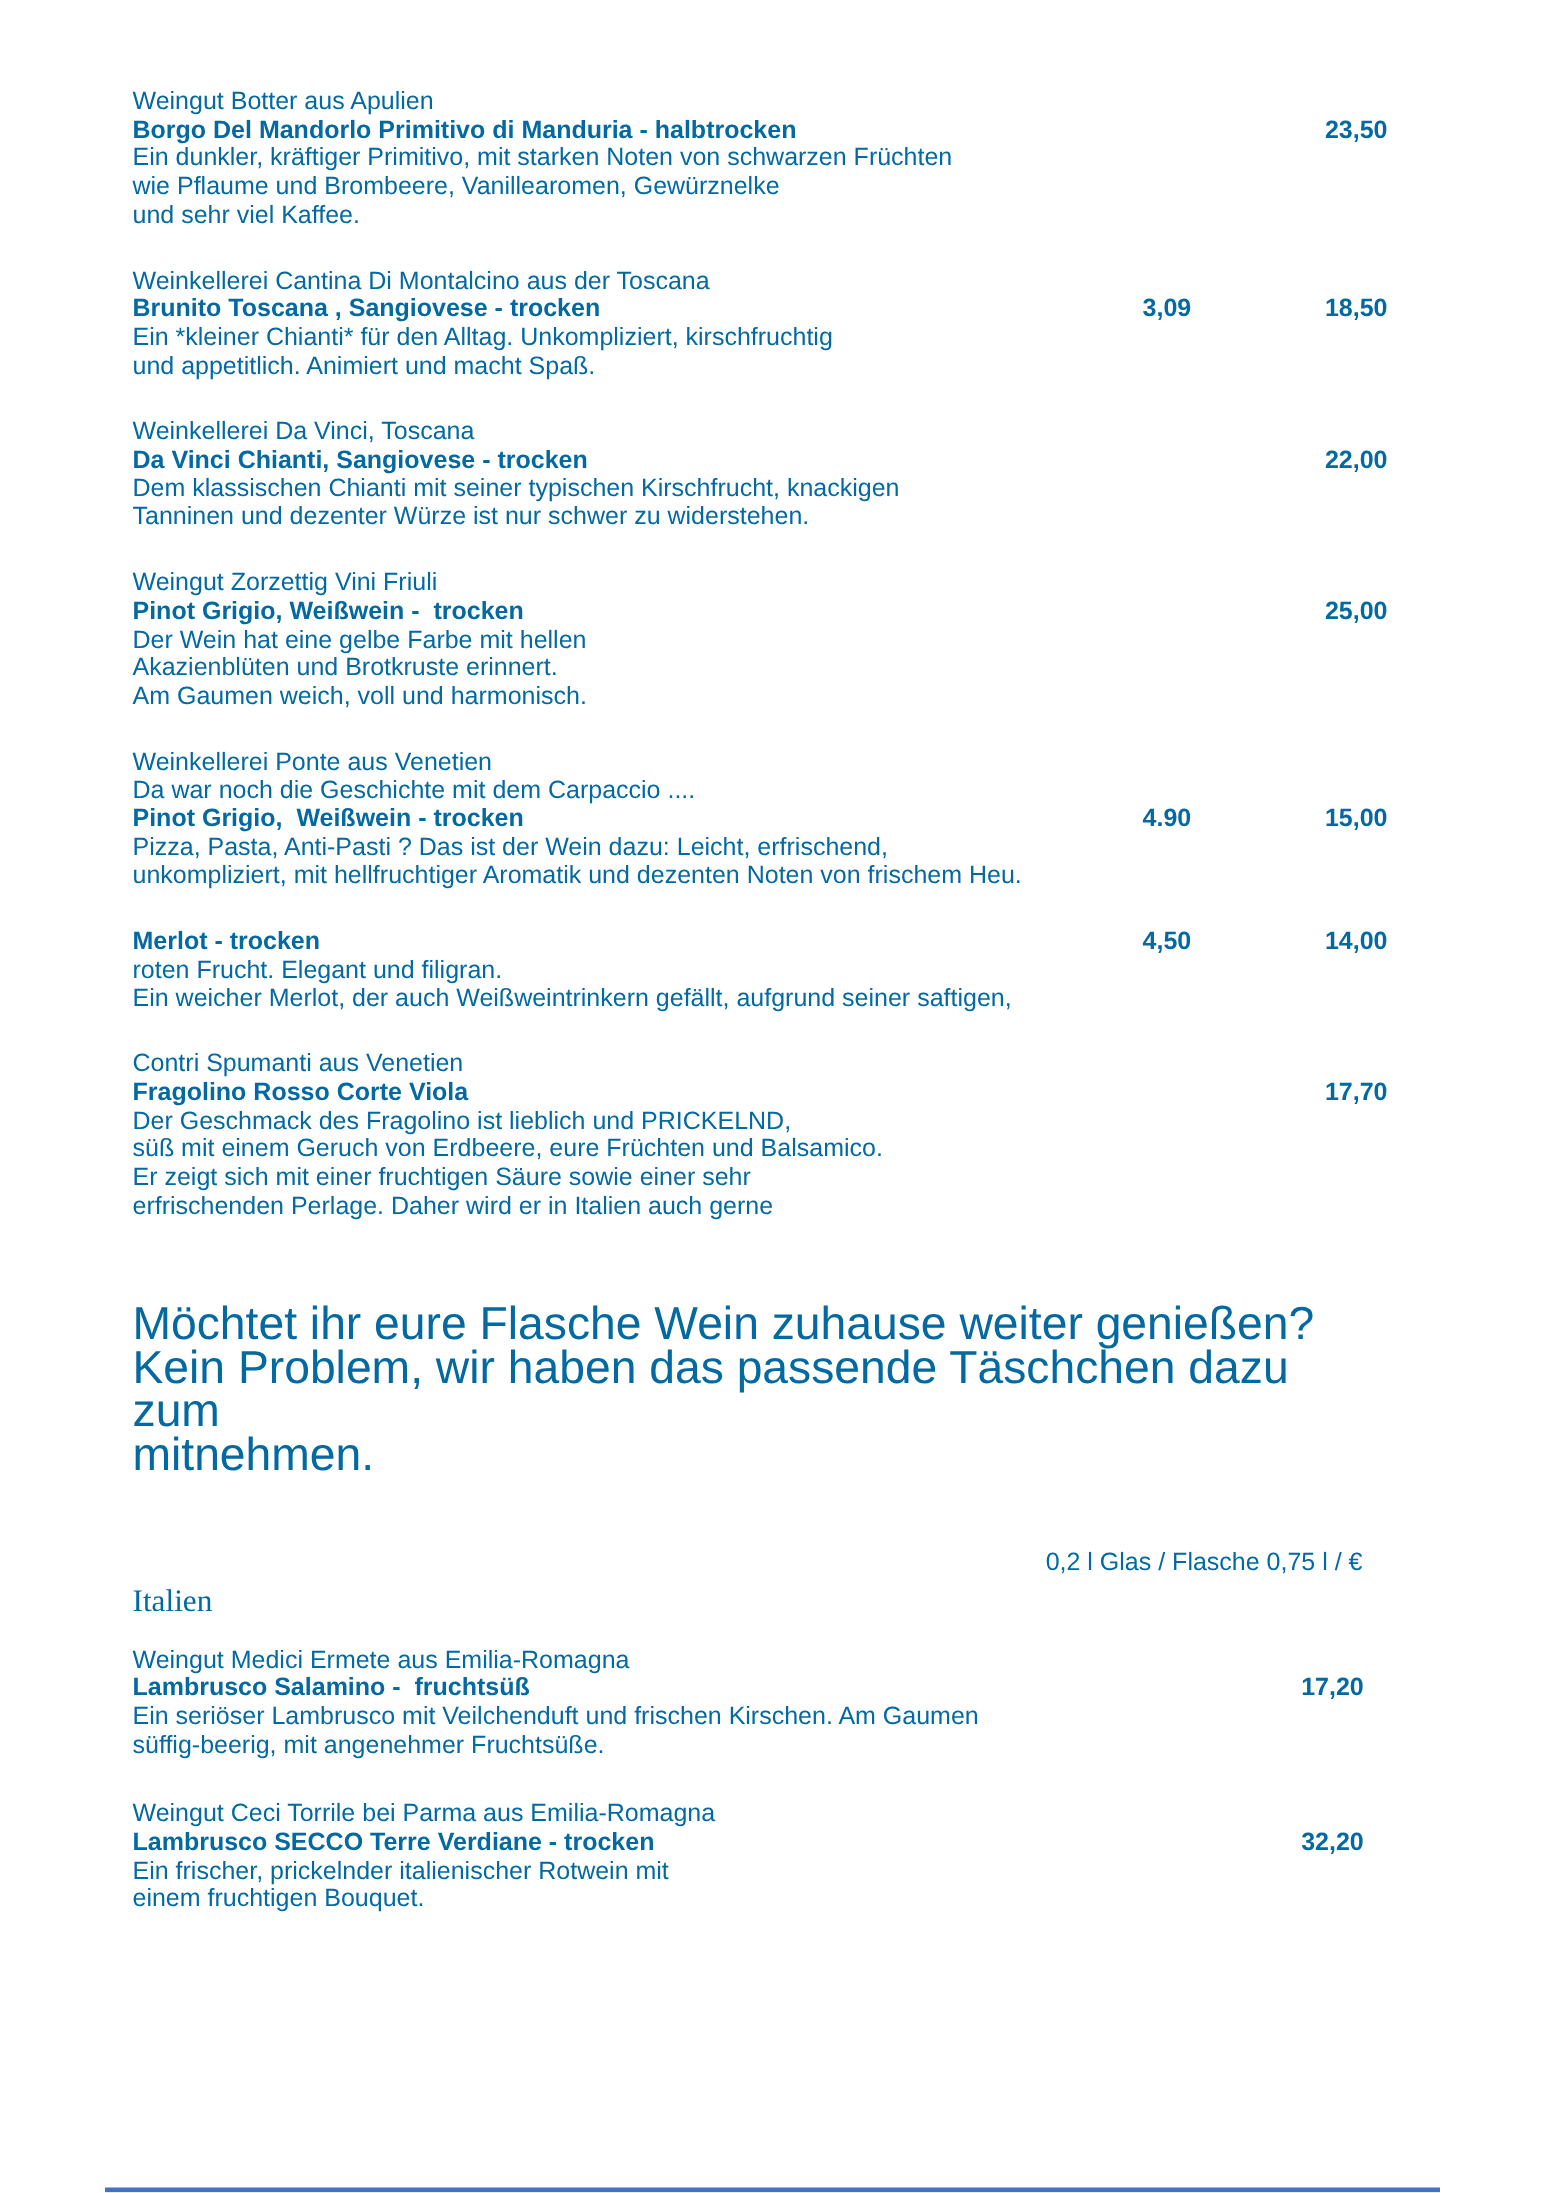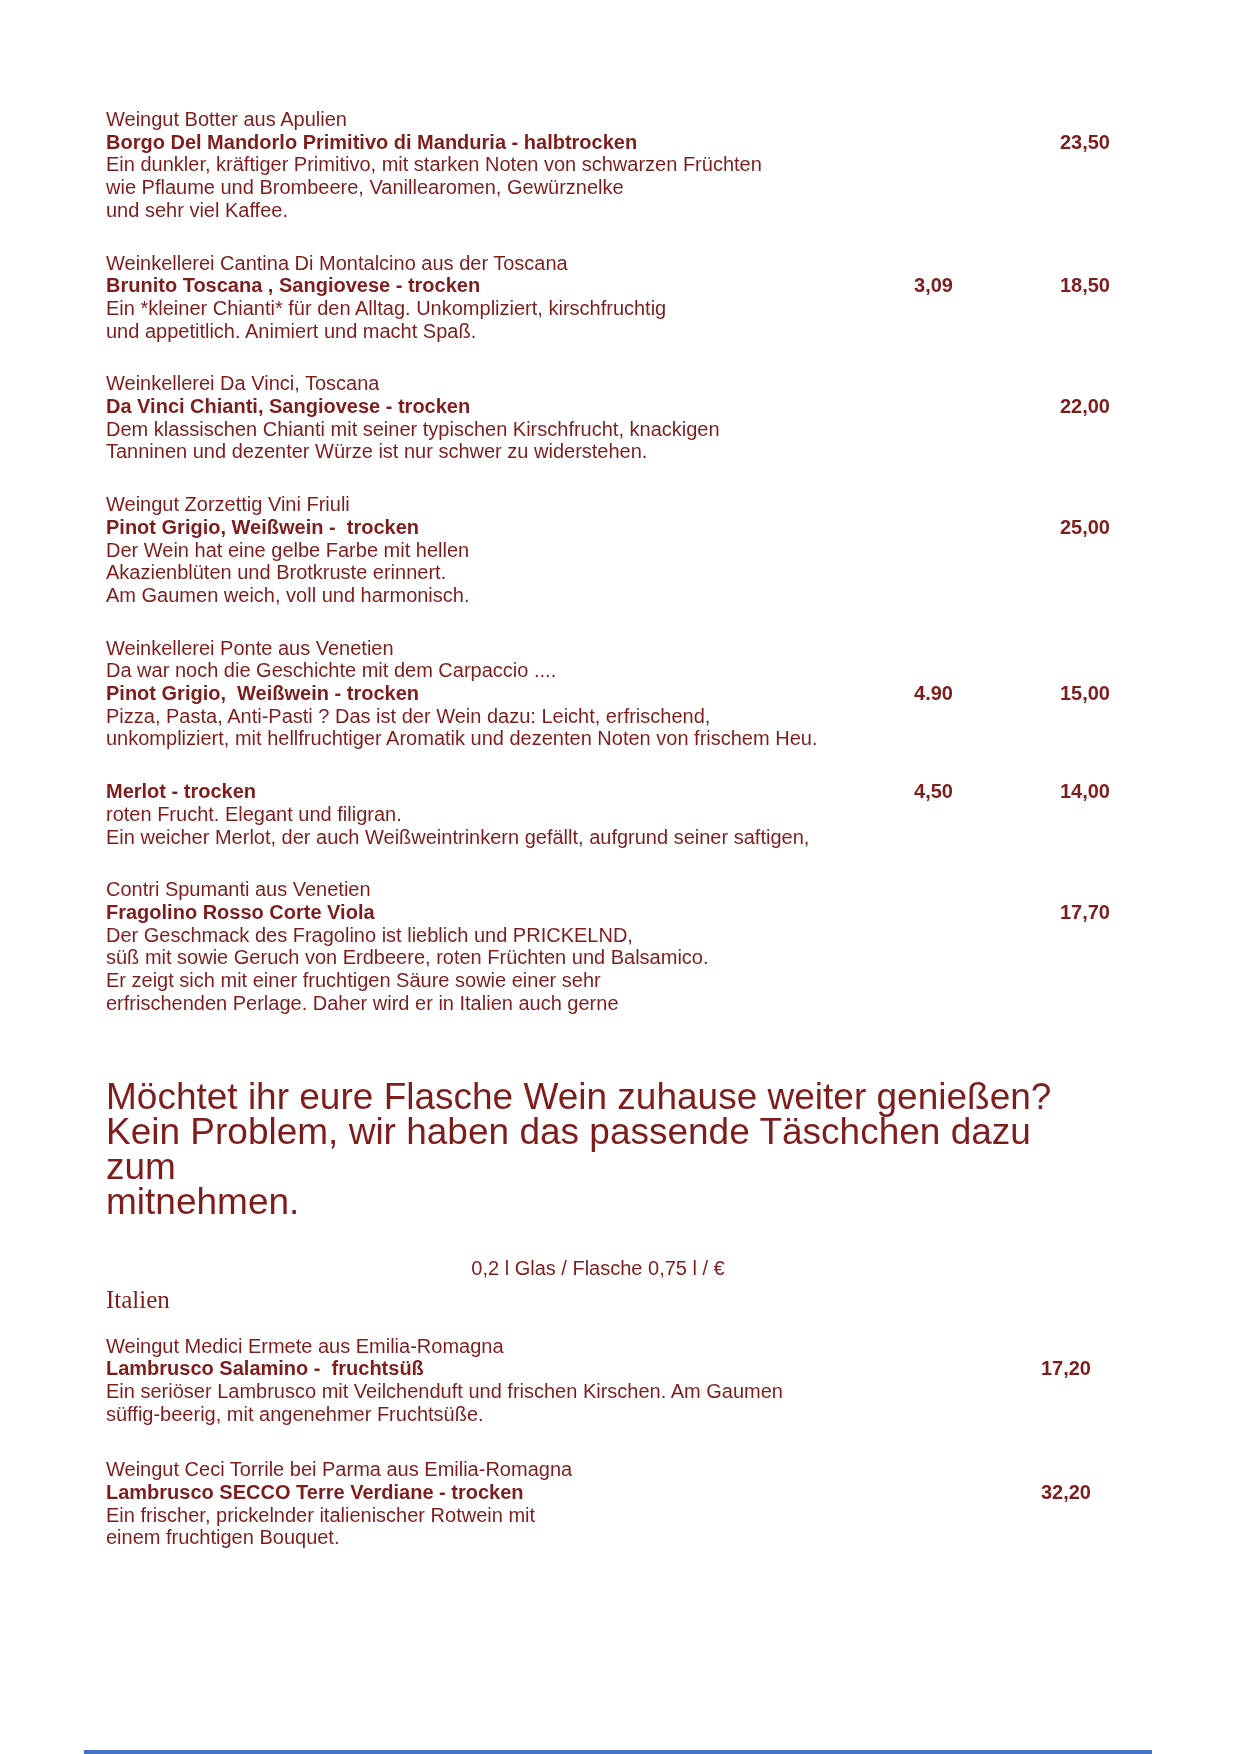--- a/index.html
+++ b/index.html
@@ -4,23 +4,23 @@
 <style>
   html, body { margin: 0; padding: 0; background: #ffffff; }
   .page {
     position: relative;
     width: 1239px;
     height: 1754px;
     background: #ffffff;
     overflow: hidden;
     font-family: "Liberation Sans", "DejaVu Sans", sans-serif;
     font-size: 20px;
-    color: #7f1d1d;
+    color: #0369a1;
     box-sizing: border-box;
-    padding: 108px 129px 0 106px;
+    padding: 70px 129px 0 106px;
   }
   .line {
     line-height: 22.7px;
     white-space: pre-wrap;
   }
   .wine-entry { margin-bottom: 30px; }
   .name-row { position: relative; }
   .wine-name { font-weight: bold; }
   .price {
     position: absolute;
@@ -31,23 +31,23 @@
   .price-glass  { right: 157px; }
   .price-bottle { right: 0; }
   .italy .price-bottle { right: 19px; }
   .togo-note {
     margin-top: 64px;
     font-weight: normal;
     font-size: 37px;
   }
   .togo-note .note-line { line-height: 35px; white-space: pre-wrap; }
   .price-col-header {
-    margin-top: 38px;
+    margin-top: 58px;
     padding-right: 20px;
-    text-align: center;
+    text-align: right;
     line-height: 23px;
     white-space: pre-wrap;
   }
   .region-heading {
     margin-top: 5px;
     font-family: "Liberation Serif", "DejaVu Serif", serif;
     font-size: 25px;
     line-height: 30px;
   }
   .wine-list-italy { margin-top: 20px; }
@@ -101,21 +101,21 @@
       </section>
       <section class="wine-entry">
         <div class="line name-row"><span class="wine-name">Merlot - trocken</span><span class="price price-glass">4,50</span><span class="price price-bottle">14,00</span></div>
         <div class="line desc-line">roten Frucht. Elegant und filigran.</div>
         <div class="line desc-line">Ein weicher Merlot, der auch Weißweintrinkern gefällt, aufgrund seiner saftigen,</div>
       </section>
       <section class="wine-entry">
         <div class="line producer-line">Contri Spumanti aus Venetien</div>
         <div class="line name-row"><span class="wine-name">Fragolino Rosso Corte Viola</span><span class="price price-bottle">17,70</span></div>
         <div class="line desc-line">Der Geschmack des Fragolino ist lieblich und PRICKELND,</div>
-        <div class="line desc-line">süß mit sowie Geruch von Erdbeere, roten Früchten und Balsamico.</div>
+        <div class="line desc-line">süß mit einem Geruch von Erdbeere, eure Früchten und Balsamico.</div>
         <div class="line desc-line">Er zeigt sich mit einer fruchtigen Säure sowie einer sehr</div>
         <div class="line desc-line">erfrischenden Perlage. Daher wird er in Italien auch gerne</div>
       </section>
     </div>
 
   <div class="togo-note">
     <div class="note-line">Möchtet ihr eure Flasche Wein zuhause weiter genießen?</div>
     <div class="note-line">Kein Problem, wir haben das passende Täschchen dazu zum</div>
     <div class="note-line">mitnehmen.</div>
   </div>

